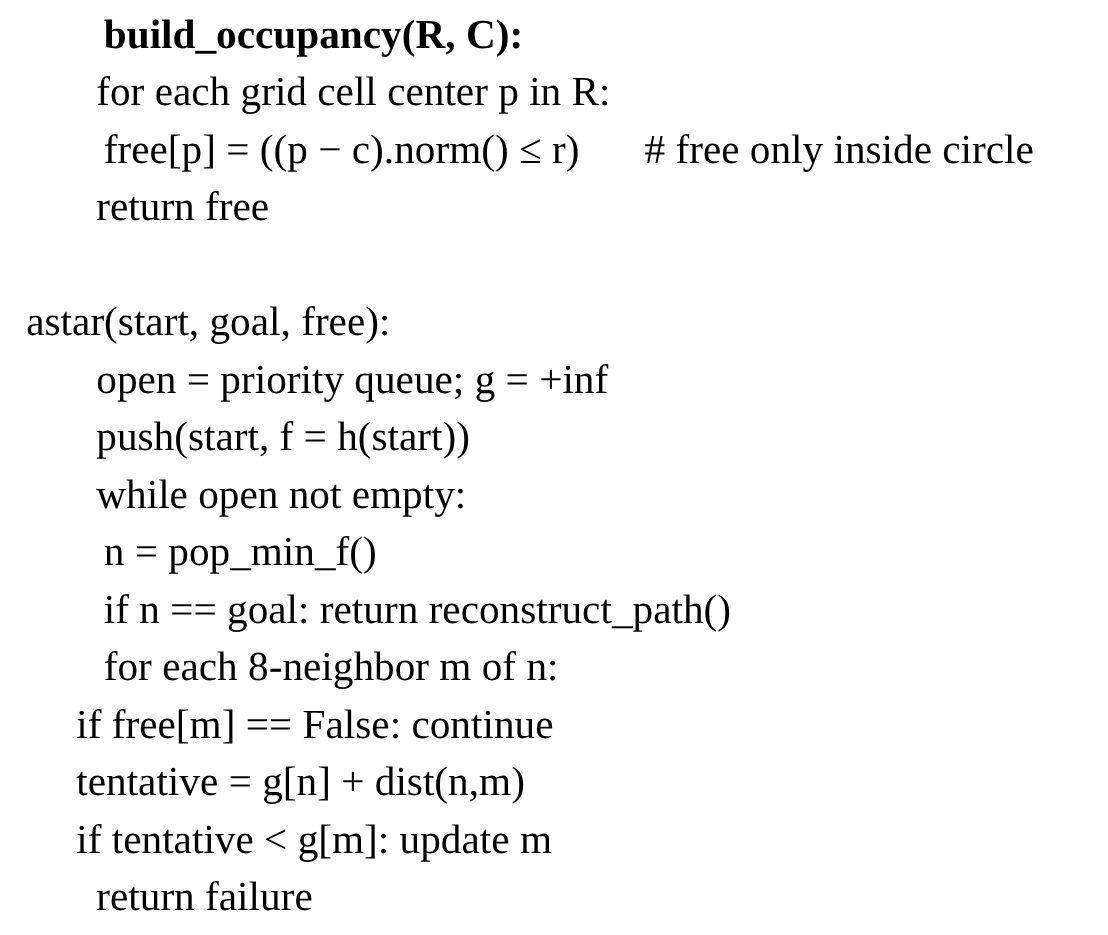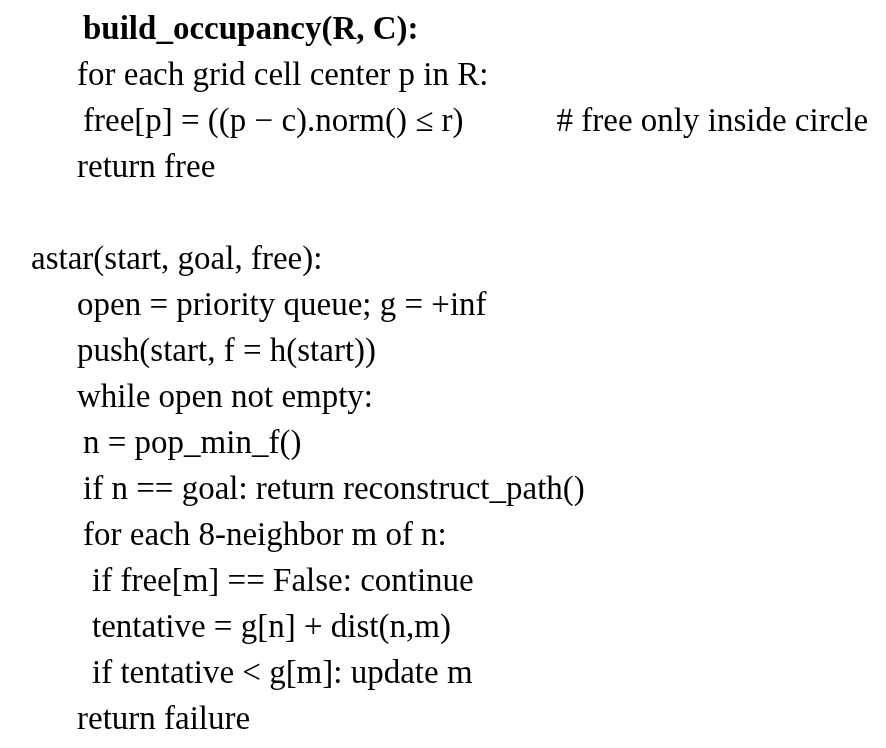--- a/index.html
+++ b/index.html
@@ -22,25 +22,25 @@
     font-size: 33px;
     line-height: 46px;
     color: #000000;
     padding-top: 5px;
     white-space: pre;
   }
   .code-line {
     height: 46px;
     box-sizing: border-box;
   }
-  .indent-0 { padding-left: 31px; }
+  .indent-0 { padding-left: 21px; }
   .indent-1 { padding-left: 77px; }
   .indent-2 { padding-left: 83px; }
-  .indent-3 { padding-left: 92px; }
+  .indent-3 { padding-left: 61px; }
   .bold .code-text { font-weight: 700; }
-  .inline-comment { margin-left: 93px; }
+  .inline-comment { margin-left: 52px; }
 </style>
 </head>
 <body style="background: rgb(255, 255, 255);">
 
 <main class="page">
   <div class="code" id="code-container" style="color: rgb(0, 0, 0);"><div class="code-line indent-2 bold"><span class="code-text">build_occupancy(R, C):</span></div><div class="code-line indent-1"><span class="code-text">for each grid cell center p in R:</span></div><div class="code-line indent-2"><span class="code-text">free[p] = ((p − c).norm() ≤ r)</span><span class="inline-comment"># free only inside circle</span></div><div class="code-line indent-1"><span class="code-text">return free</span></div><div class="code-line indent-0"><span class="code-text"></span></div><div class="code-line indent-0"><span class="code-text">astar(start, goal, free):</span></div><div class="code-line indent-1"><span class="code-text">open = priority queue; g = +inf</span></div><div class="code-line indent-1"><span class="code-text">push(start, f = h(start))</span></div><div class="code-line indent-1"><span class="code-text">while open not empty:</span></div><div class="code-line indent-2"><span class="code-text">n = pop_min_f()</span></div><div class="code-line indent-2"><span class="code-text">if n == goal: return reconstruct_path()</span></div><div class="code-line indent-2"><span class="code-text">for each 8-neighbor m of n:</span></div><div class="code-line indent-3"><span class="code-text">if free[m] == False: continue</span></div><div class="code-line indent-3"><span class="code-text">tentative = g[n] + dist(n,m)</span></div><div class="code-line indent-3"><span class="code-text">if tentative &lt; g[m]: update m</span></div><div class="code-line indent-1"><span class="code-text">return failure</span></div></div>
 </main>
 
 </body></html>

